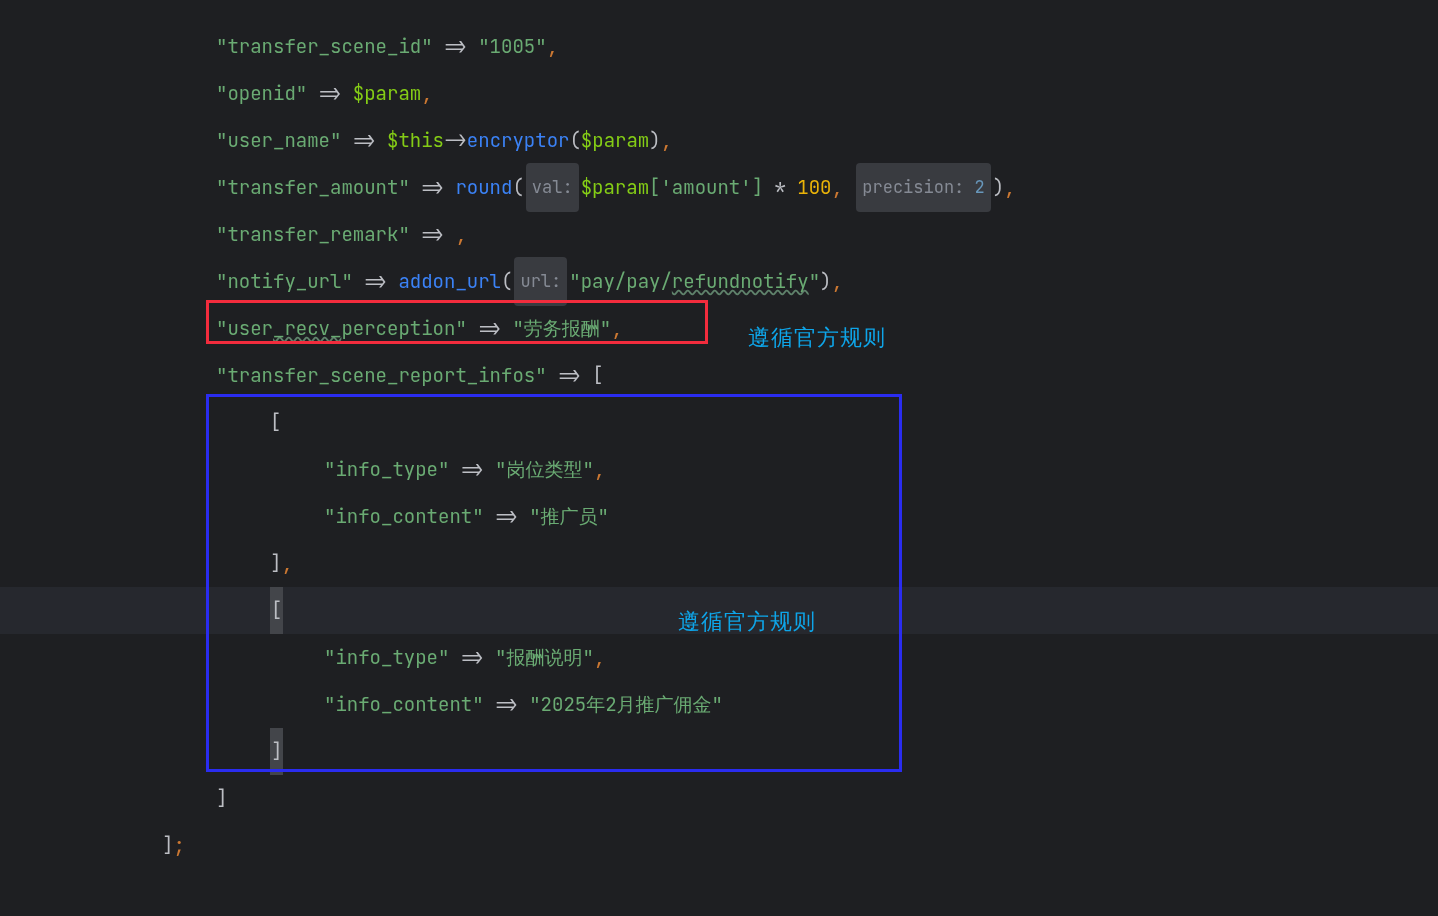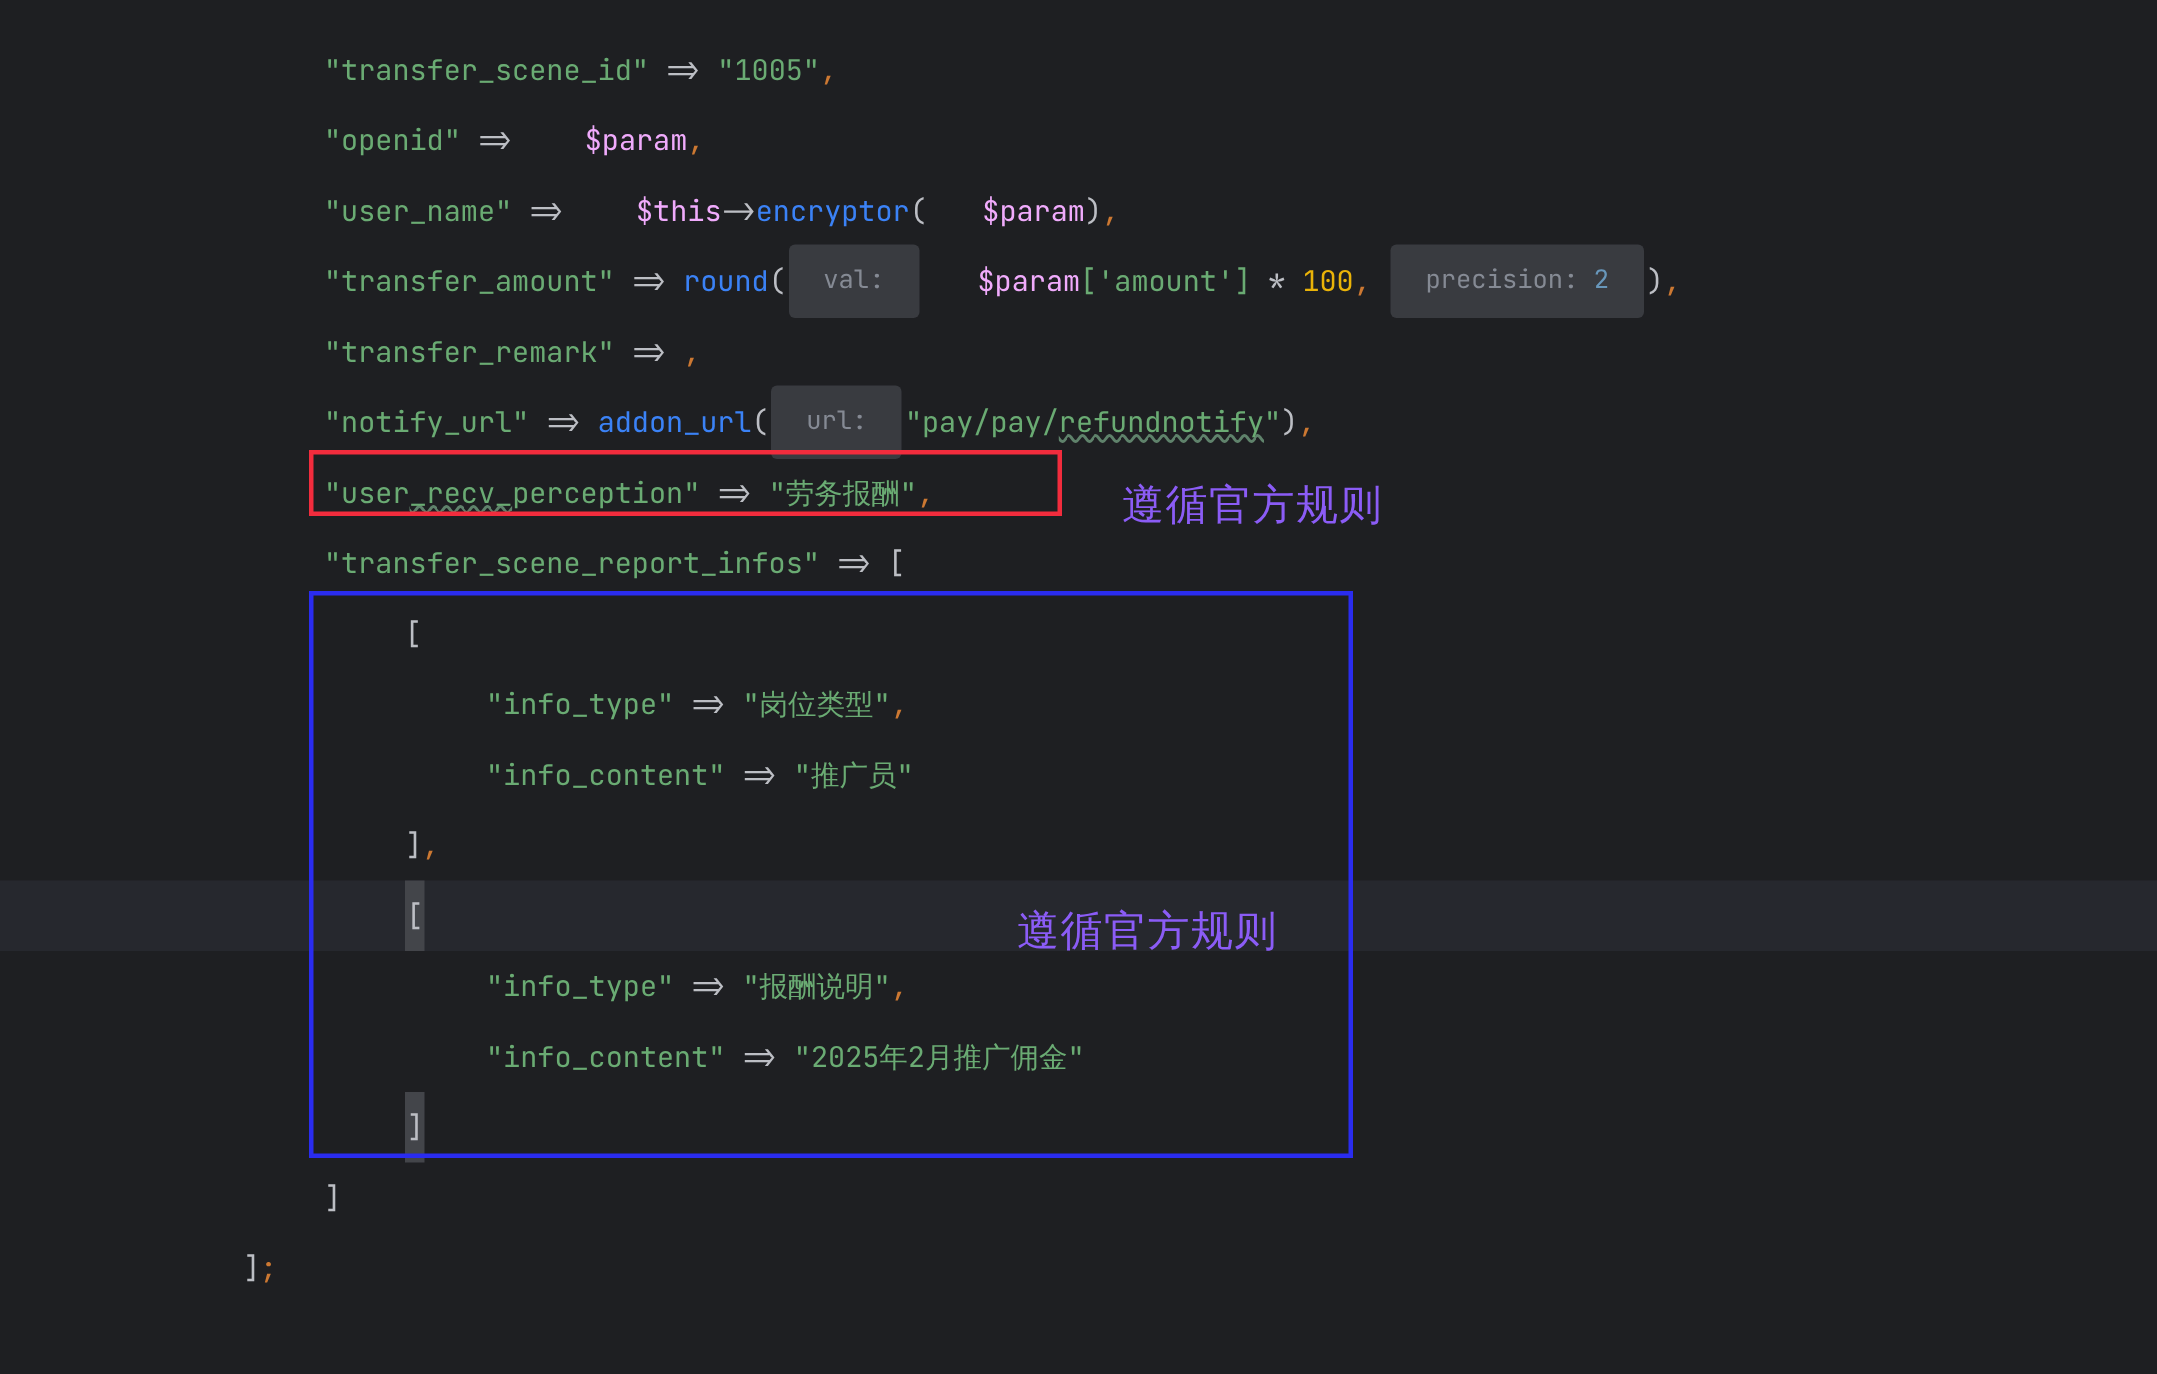--- a/index.html
+++ b/index.html
@@ -44,50 +44,50 @@
     padding-left: 160px;
   }
   .line.highlight {
     background: #26282e;
   }
   .s-key { color: #6aab73; }      
   .s-val { color: #6aab73; }      
   .arrow { color: #bcbec4; }      
   .punct { color: #cc7832; }      
   .bracket1 { color: #bcbec4; }
-  .var { color: #f0abfc; margin-left: 37px; }        
+  .var { color: #84cc16; }        
   .func { color: #3b82f6; }
   .num { color: #eab308; }
   .hint-bg {
     background: #393b40;
     border-radius: 4px;
-    padding: 1px 23px;
+    padding: 1px 6px;
     color: #858a94;
     font-size: 17px;
     margin: 0 2px;
   }
   .hint-num { color: #6897bb; }
   .underline { text-decoration: underline wavy #5f826b; text-decoration-skip-ink: none; }
   .paren { color: #bcbec4; }
   .op { color: #bcbec4; }
   .red-box {
     position: absolute;
     border: 3px solid #f22c3d;
     pointer-events: none;
   }
   .blue-box {
     position: absolute;
     border: 3px solid #2a2cf0;
     pointer-events: none;
   }
   .anno {
     position: absolute;
-    color: #8b5cf6;
+    color: #0ea5e9;
     font-family: 'SimSun', 'Songti SC', serif;
-    font-size: 28px;
+    font-size: 22px;
     font-weight: normal;
     letter-spacing: 1px;
   }
   .caret-bracket {
     background: #43454a;
     padding: 0 1px;
   }
 </style>
 </head>
 <body>

